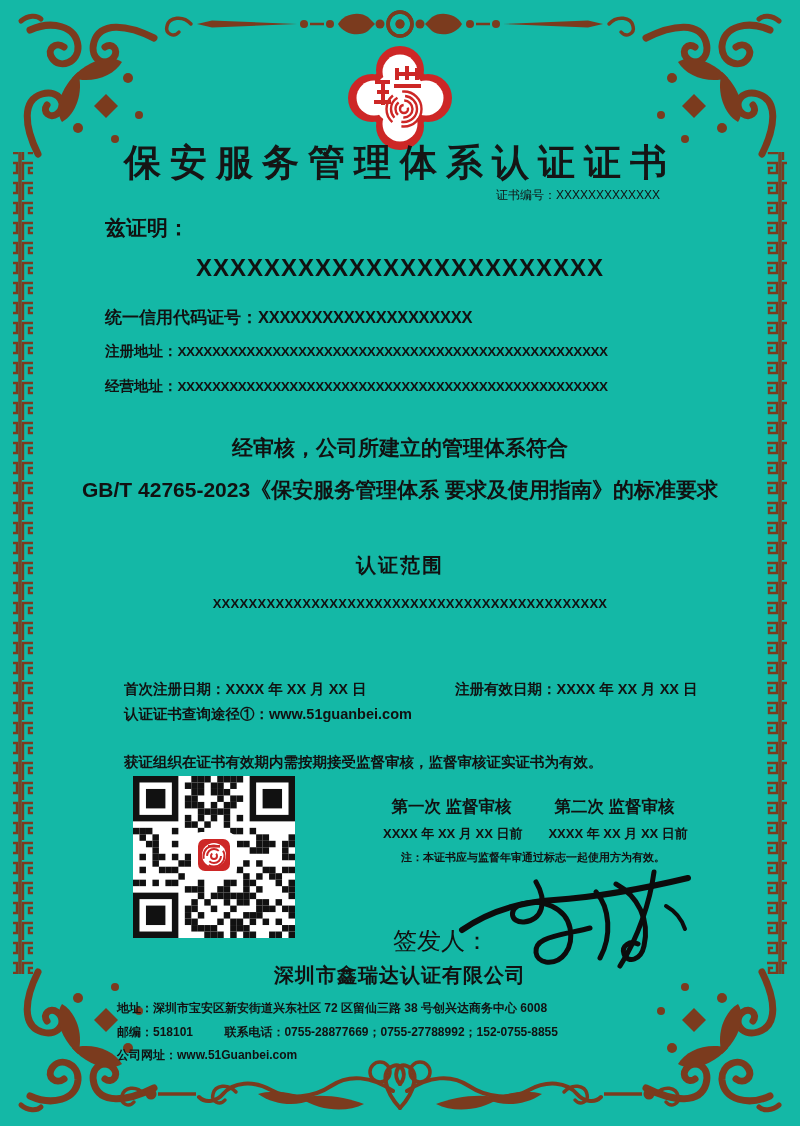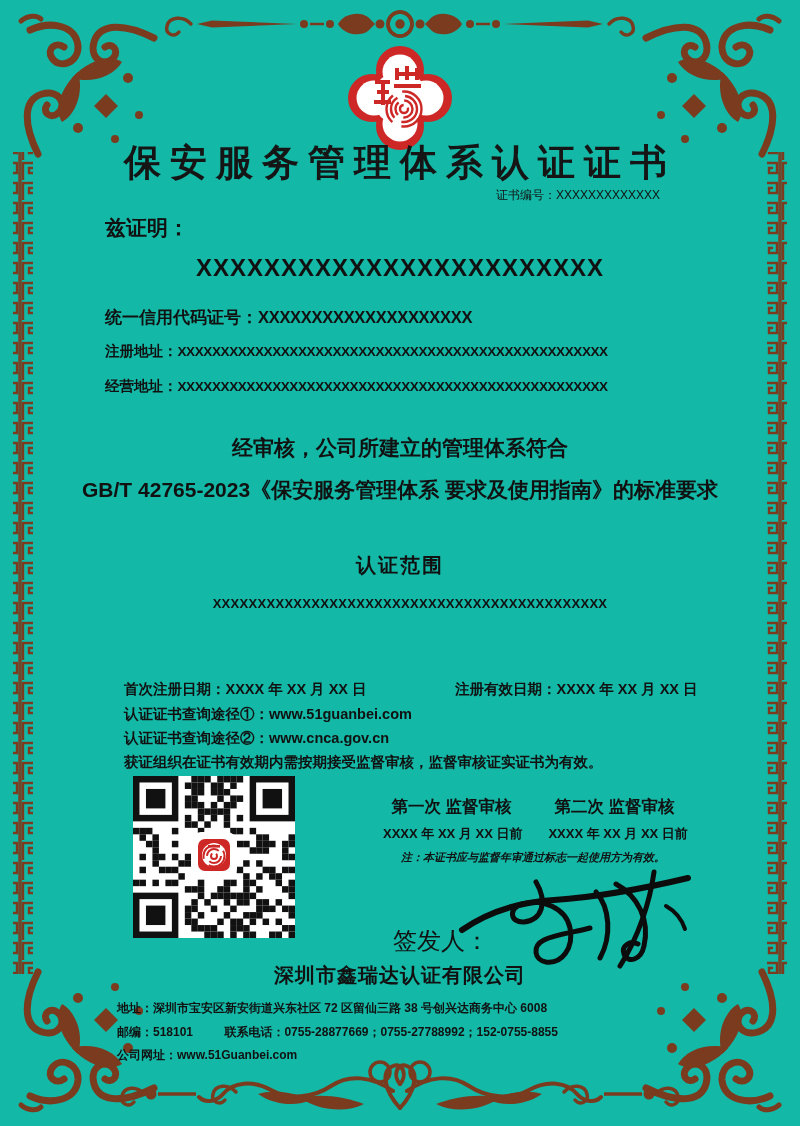--- a/index.html
+++ b/index.html
@@ -15,21 +15,21 @@
   .cred-l{font-size:17px;font-weight:bold;}
   .cred-v{font-size:16.5px;font-weight:bold;letter-spacing:-0.3px;}
   .addr-l{font-size:14.5px;font-weight:bold;}
   .addr-v{font-size:13.5px;font-weight:bold;letter-spacing:-0.4px;}
   .conf{font-size:21px;font-weight:bold;}
   .scope-t{font-size:20px;font-weight:bold;letter-spacing:2px;}
   .scope-v{font-size:13px;font-weight:bold;letter-spacing:0.3px;}
   .det{font-size:14.5px;font-weight:bold;}
   .audit-title{font-size:16.5px;font-weight:bold;}
   .audit-date{font-size:13px;font-weight:bold;}
-  .audit-note{font-size:11px;font-weight:bold;font-style:italic;}
+  .audit-note{font-size:11px;font-weight:bold;}
   .issuer-label{font-family:"Liberation Serif",serif;font-size:24px;}
   .issuer-co{font-size:20px;font-weight:bold;letter-spacing:1px;}
   .foot{font-size:12px;font-weight:bold;}
   .qr-wrap{position:absolute;left:133px;top:776px;width:162px;height:162px;}
   .qr-logo{position:absolute;left:60px;top:58px;width:42px;height:42px;background:#fff;
            border-radius:8px;box-shadow:0 0 0 2px #fff;display:flex;align-items:center;justify-content:center;}
   svg{display:block;}
 </style>
 </head>
 <body>
@@ -162,23 +162,20 @@
 
   <div class="abs det" style="left:124px;top:680px;">
     <span>首次注册日期：</span><span>XXXX 年 XX 月 XX 日</span>
   </div>
   <div class="abs det" style="left:455px;top:680px;">
     <span>注册有效日期：</span><span>XXXX 年 XX 月 XX 日</span>
   </div>
 
   <div class="abs det" style="left:124px;top:705px;">
     <span>认证证书查询途径①：</span><span>www.51guanbei.com</span>
-  </div>
-  <div class="abs det" style="left:124px;top:729px;">
-    <span>认证证书查询途径②：</span><span>www.cnca.gov.cn</span>
   </div>
   <div class="abs det" style="left:124px;top:753px;">获证组织在证书有效期内需按期接受监督审核，监督审核证实证书为有效。</div>
 
   <div class="qr-wrap">
     <svg id="qr-svg" width="162" height="162" viewBox="0 0 162 162">
       <rect x="0" y="0" width="162" height="162" fill="#ffffff"></rect>
       <g id="qr-modules" fill="#111111">
           <rect x="58.32000000000001" y="0" width="6.48" height="6.48"></rect>
           <rect x="64.80000000000001" y="0" width="6.48" height="6.48"></rect>
           <rect x="71.28" y="0" width="6.48" height="6.48"></rect>

